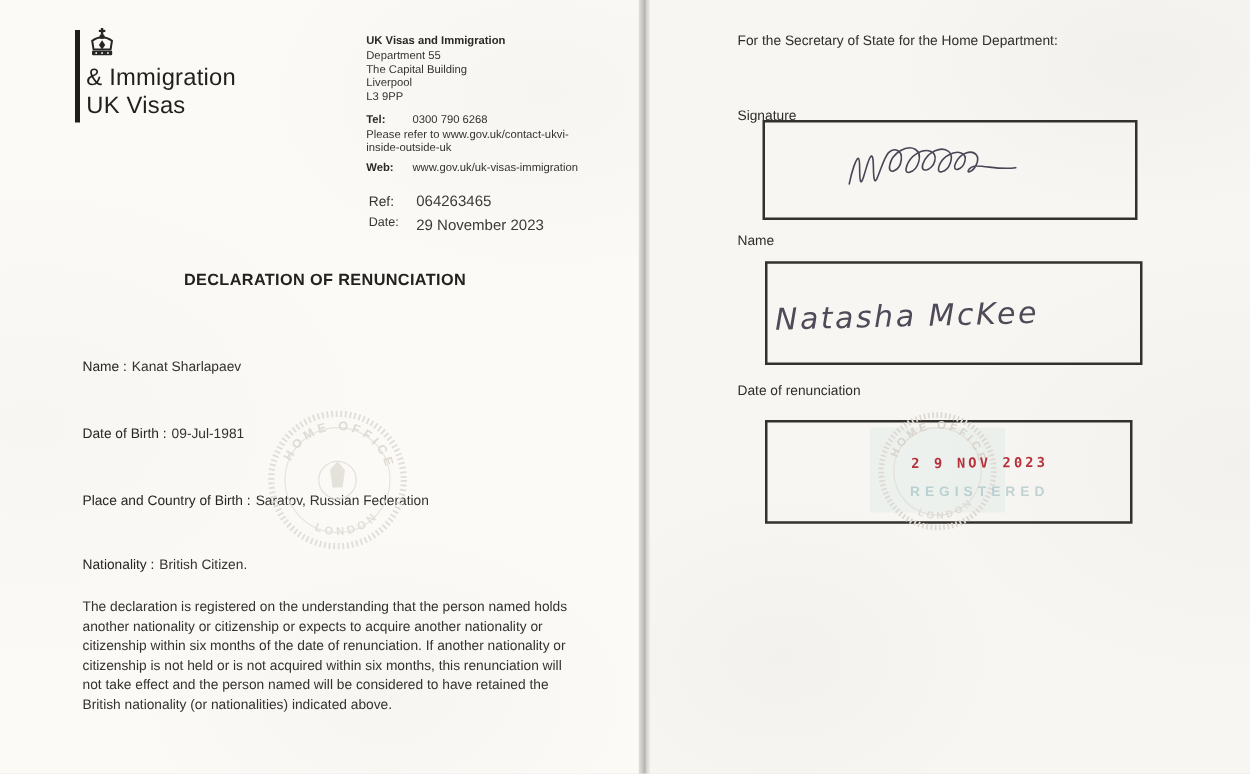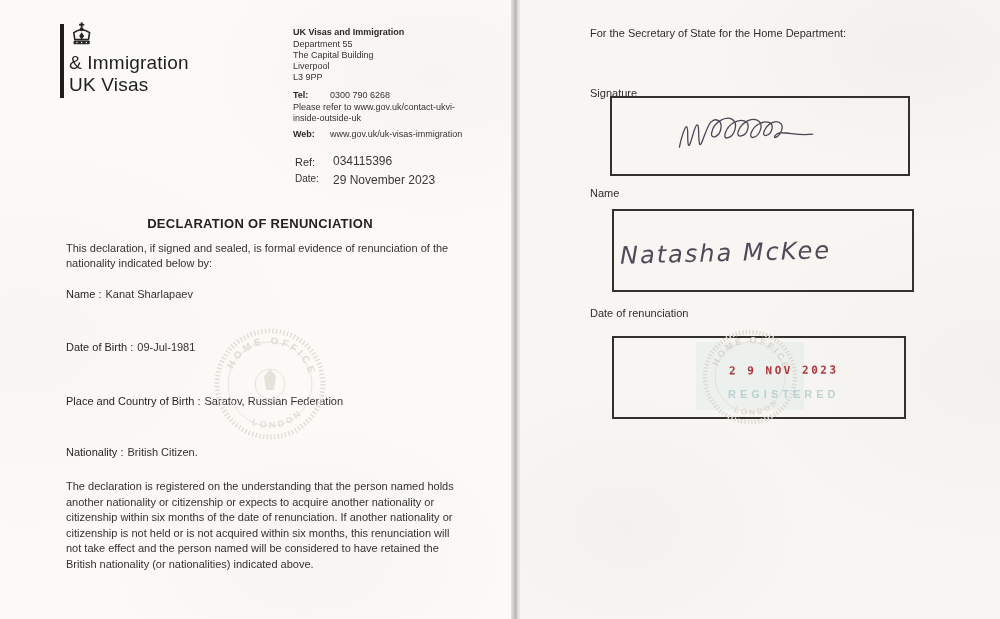--- a/index.html
+++ b/index.html
@@ -109,26 +109,25 @@
   <div class="lh" style="left:293px;top:72px;">L3 9PP</div>
 
   <div class="lh" style="left:293px;top:90px;"><b>Tel:</b></div>
   <div class="lh" style="left:330px;top:90px;">0300 790 6268</div>
   <div class="lh lh-note" style="left:293px;top:102px;">Please refer to www.gov.uk/contact-ukvi-inside-outside-uk</div>
 
   <div class="lh" style="left:293px;top:129px;"><b>Web:</b></div>
   <div class="lh" style="left:330px;top:129px;">www.gov.uk/uk-visas-immigration</div>
 
   <div class="lh" style="left:295px;top:157px;font-size:11px;">Ref:</div>
-  <div class="lh refval" style="left:333px;top:156px;">034115396</div>
+  <div class="lh refval" style="left:333px;top:156px;">064263465</div>
   <div class="lh" style="left:295px;top:173px;font-size:10px;">Date:</div>
   <div class="lh refval" style="left:333px;top:175px;">29 November 2023</div>
 
   <div class="doc-title">DECLARATION OF RENUNCIATION</div>
-  <div class="intro">This declaration, if signed and sealed, is formal evidence of renunciation of the nationality indicated below by:</div>
 
   <div class="fld" style="top:288px;">
     <span class="fl">Name :</span><span class="fv">Kanat Sharlapaev</span>
   </div>
   <div class="fld" style="top:341px;">
     <span class="fl">Date of Birth :</span><span class="fv">09-Jul-1981</span>
   </div>
   <div class="fld" style="top:395px;">
     <span class="fl">Place and Country of Birth :</span><span class="fv">Saratov, Russian Federation</span>
   </div>

